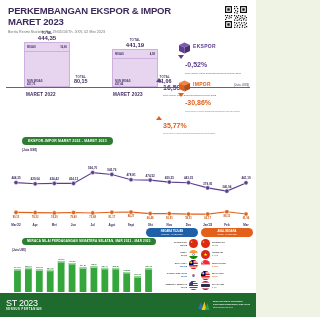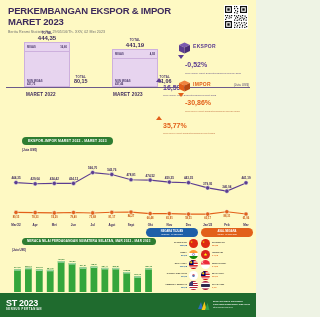--- a/index.html
+++ b/index.html
@@ -3,21 +3,21 @@
 <meta charset="utf-8">
 <style>
   * { box-sizing: border-box; margin:0; padding:0; }
   body {
     width:256px; height:317px;
     font-family:"Liberation Sans", sans-serif;
     background:#eef3e4;
     overflow:hidden;
     position:relative;
   }
-  .page { position:relative; width:256px; height:317px; background:#fef9c3; }
+  .page { position:relative; width:256px; height:317px; background:#ffffff; }
 
   
   .header { position:relative; padding:6px 8px 2px 8px; }
   .title { color:#3d2a5c; font-weight:bold; font-size:9.5px; line-height:10.5px; letter-spacing:-.2px; }
   .subtitle { color:#6b6b6b; font-size:3.6px; margin-top:3px; letter-spacing:.1px; }
   .qr {
     position:absolute; right:8px; top:5px; width:24px; height:24px;
     background:#fff;
   }
   .qr svg { display:block; }
@@ -135,21 +135,21 @@
   .cp-i .cval { color:#e2601a; }
 
   
   .footer {
     position:absolute; bottom:0; left:0; width:256px; height:24px;
     background:#1f6b2e;
     display:flex; align-items:center; justify-content:space-between;
     padding:0 6px;
   }
   .st { color:#fff; }
-  .st .a { font-size:9px; font-weight:bold; letter-spacing:-.3px; line-height:9px; }
+  .st .a { font-size:9px; font-weight:normal; letter-spacing:-.3px; line-height:9px; }
   .st .b { font-size:2.6px; letter-spacing:.6px; font-weight:bold; }
   .bps { display:flex; align-items:center; gap:3px; }
   .bps .logo { width:13px; height:13px; position:relative; }
   .bps .txt { color:#fff; line-height:2.9px; }
   .bps .txt .l1 { font-size:2.4px; font-weight:bold; display:block; }
   .bps .txt .l2 { font-size:2.4px; font-weight:bold; display:block; }
   .bps .txt .l3 { font-size:1.9px; display:block; opacity:.85; }
 </style>
 </head>
 <body>

